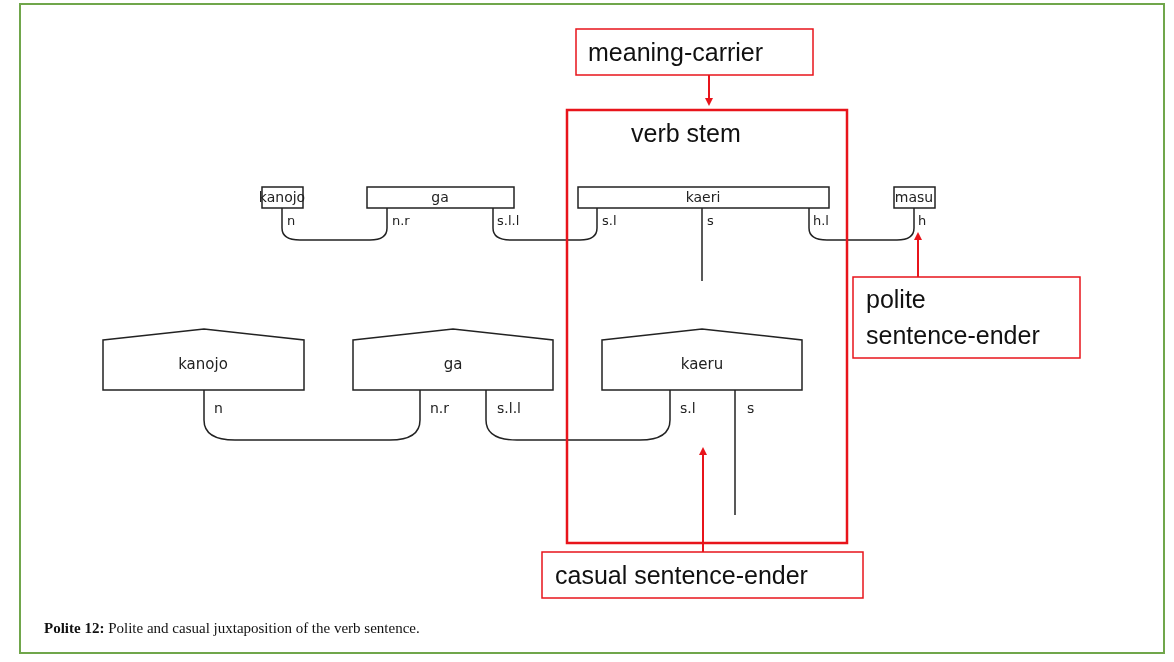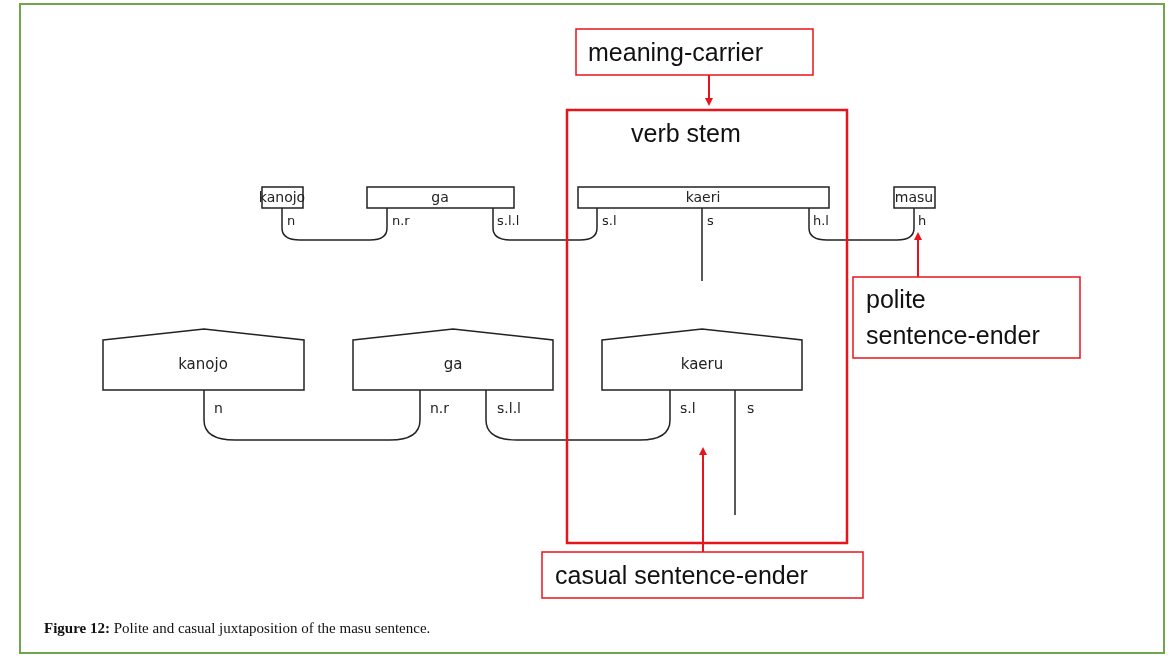--- a/index.html
+++ b/index.html
@@ -89,13 +89,13 @@
     <text class="anno-text" x="866" y="308" font-size="25">polite</text>
     <text class="anno-text" x="866" y="344" font-size="25">sentence-ender</text>
     <line x1="918" y1="277" x2="918" y2="236" stroke="#e8141b" stroke-width="2" marker-end="url(#arrowRed)"></line>
 
     <rect x="542" y="552" width="321" height="46" fill="#fff" stroke="#e8141b" stroke-width="1.5"></rect>
     <text class="anno-text" x="555" y="584" font-size="25">casual sentence-ender</text>
     <line x1="703" y1="552" x2="703" y2="451" stroke="#e8141b" stroke-width="2" marker-end="url(#arrowRed)"></line>
   </g>
 </svg>
 
-<div class="caption"><b>Figure 12:</b><span> Polite and casual juxtaposition of the masu sentence.</span></div>
+<div class="caption"><b>Polite 12:</b><span> Polite and casual juxtaposition of the verb sentence.</span></div>
 
 </body></html>

